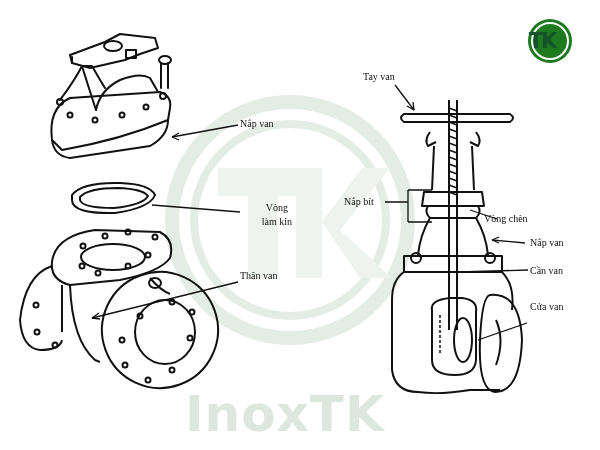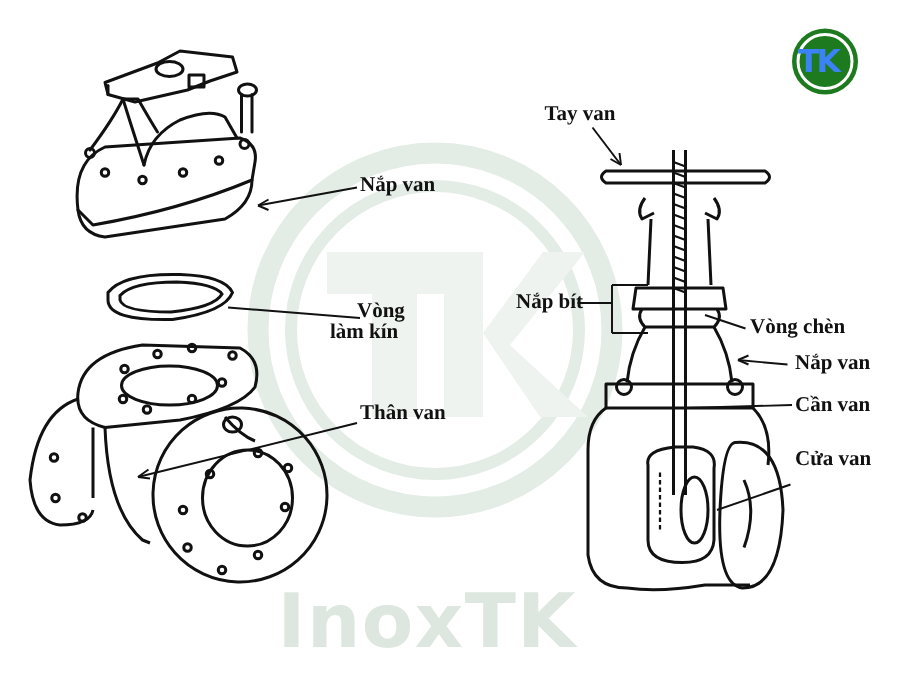--- a/index.html
+++ b/index.html
@@ -1,27 +1,27 @@
 <!DOCTYPE html>
 <html><head>
 <meta charset="utf-8">
 <style>
   html, body { margin:0; padding:0; }
   body { width:600px; height:450px; background:#ffffff; position:relative; overflow:hidden;
          font-family: "Liberation Serif", "DejaVu Serif", serif; }
   #canvas { position:absolute; left:0; top:0; width:600px; height:450px; }
-  .label { position:absolute; font-family:"Liberation Serif","DejaVu Serif",serif; font-weight:bold;
-           font-size:14px; color:#111; white-space:nowrap; line-height:14px; }
-  .label.center { text-align:left; }
+  .label { position:absolute; font-family:"Liberation Serif","DejaVu Serif",serif; font-weight:normal;
+           font-size:10px; color:#111; white-space:nowrap; line-height:14px; }
+  .label.center { text-align:right; }
   .wm-text { position:absolute; left:185px; top:388px; font-family:"DejaVu Sans","Liberation Sans",sans-serif;
              font-weight:bold; font-size:50px; color:#dde7df; letter-spacing:1px; line-height:52px; }
   .logo { position:absolute; left:527px; top:18px; width:46px; height:46px; }
-  .logo-text { position:absolute; left:532px; top:18px; width:46px; height:46px; text-align:left;
+  .logo-text { position:absolute; left:519px; top:18px; width:46px; height:46px; text-align:center;
                line-height:46px; font-family:"DejaVu Sans","Liberation Sans",sans-serif; font-weight:bold;
-               font-size:21px; color:#3b82f6; letter-spacing:-2px; }
+               font-size:21px; color:#14532d; letter-spacing:-2px; }
 </style>
 </head>
 <body>
 
 <svg id="canvas" viewBox="0 0 600 450" xmlns="http://www.w3.org/2000/svg">
   <g opacity="1">
     <circle cx="290" cy="220" r="118" fill="none" stroke="#e3ece5" stroke-width="14"></circle>
     <circle cx="290" cy="220" r="96" fill="none" stroke="#e3ece5" stroke-width="8"></circle>
 
     <rect x="218" y="168" width="90" height="28" fill="#eef3ef"></rect>
@@ -149,21 +149,21 @@
 <div class="wm-text">InoxTK</div>
 
 <svg class="logo" viewBox="0 0 46 46">
   <circle cx="23" cy="23" r="22" fill="#1e7a1e"></circle>
   <circle cx="23" cy="23" r="18" fill="none" stroke="#ffffff" stroke-width="2"></circle>
 </svg>
 <div class="logo-text">TK</div>
 
 <div class="label" style="left:240px;top:117px;">Nắp van</div>
 <div class="label center" style="left:238px;top:201px;width:50px;">Vòng</div>
-<div class="label center" style="left:220px;top:215px;width:50px;">làm kín</div>
+<div class="label center" style="left:242px;top:215px;width:50px;">làm kín</div>
 <div class="label" style="left:240px;top:269px;">Thân van</div>
 
 <div class="label" style="left:363px;top:70px;">Tay van</div>
 <div class="label" style="left:344px;top:195px;">Nắp bít</div>
-<div class="label" style="left:500px;top:212px;text-align:right;">Vòng chèn</div>
+<div class="label" style="left:484px;top:212px;text-align:right;">Vòng chèn</div>
 <div class="label" style="left:530px;top:236px;">Nắp van</div>
 <div class="label" style="left:530px;top:264px;">Cần van</div>
 <div class="label" style="left:530px;top:300px;">Cửa van</div>
 
 </body></html>

